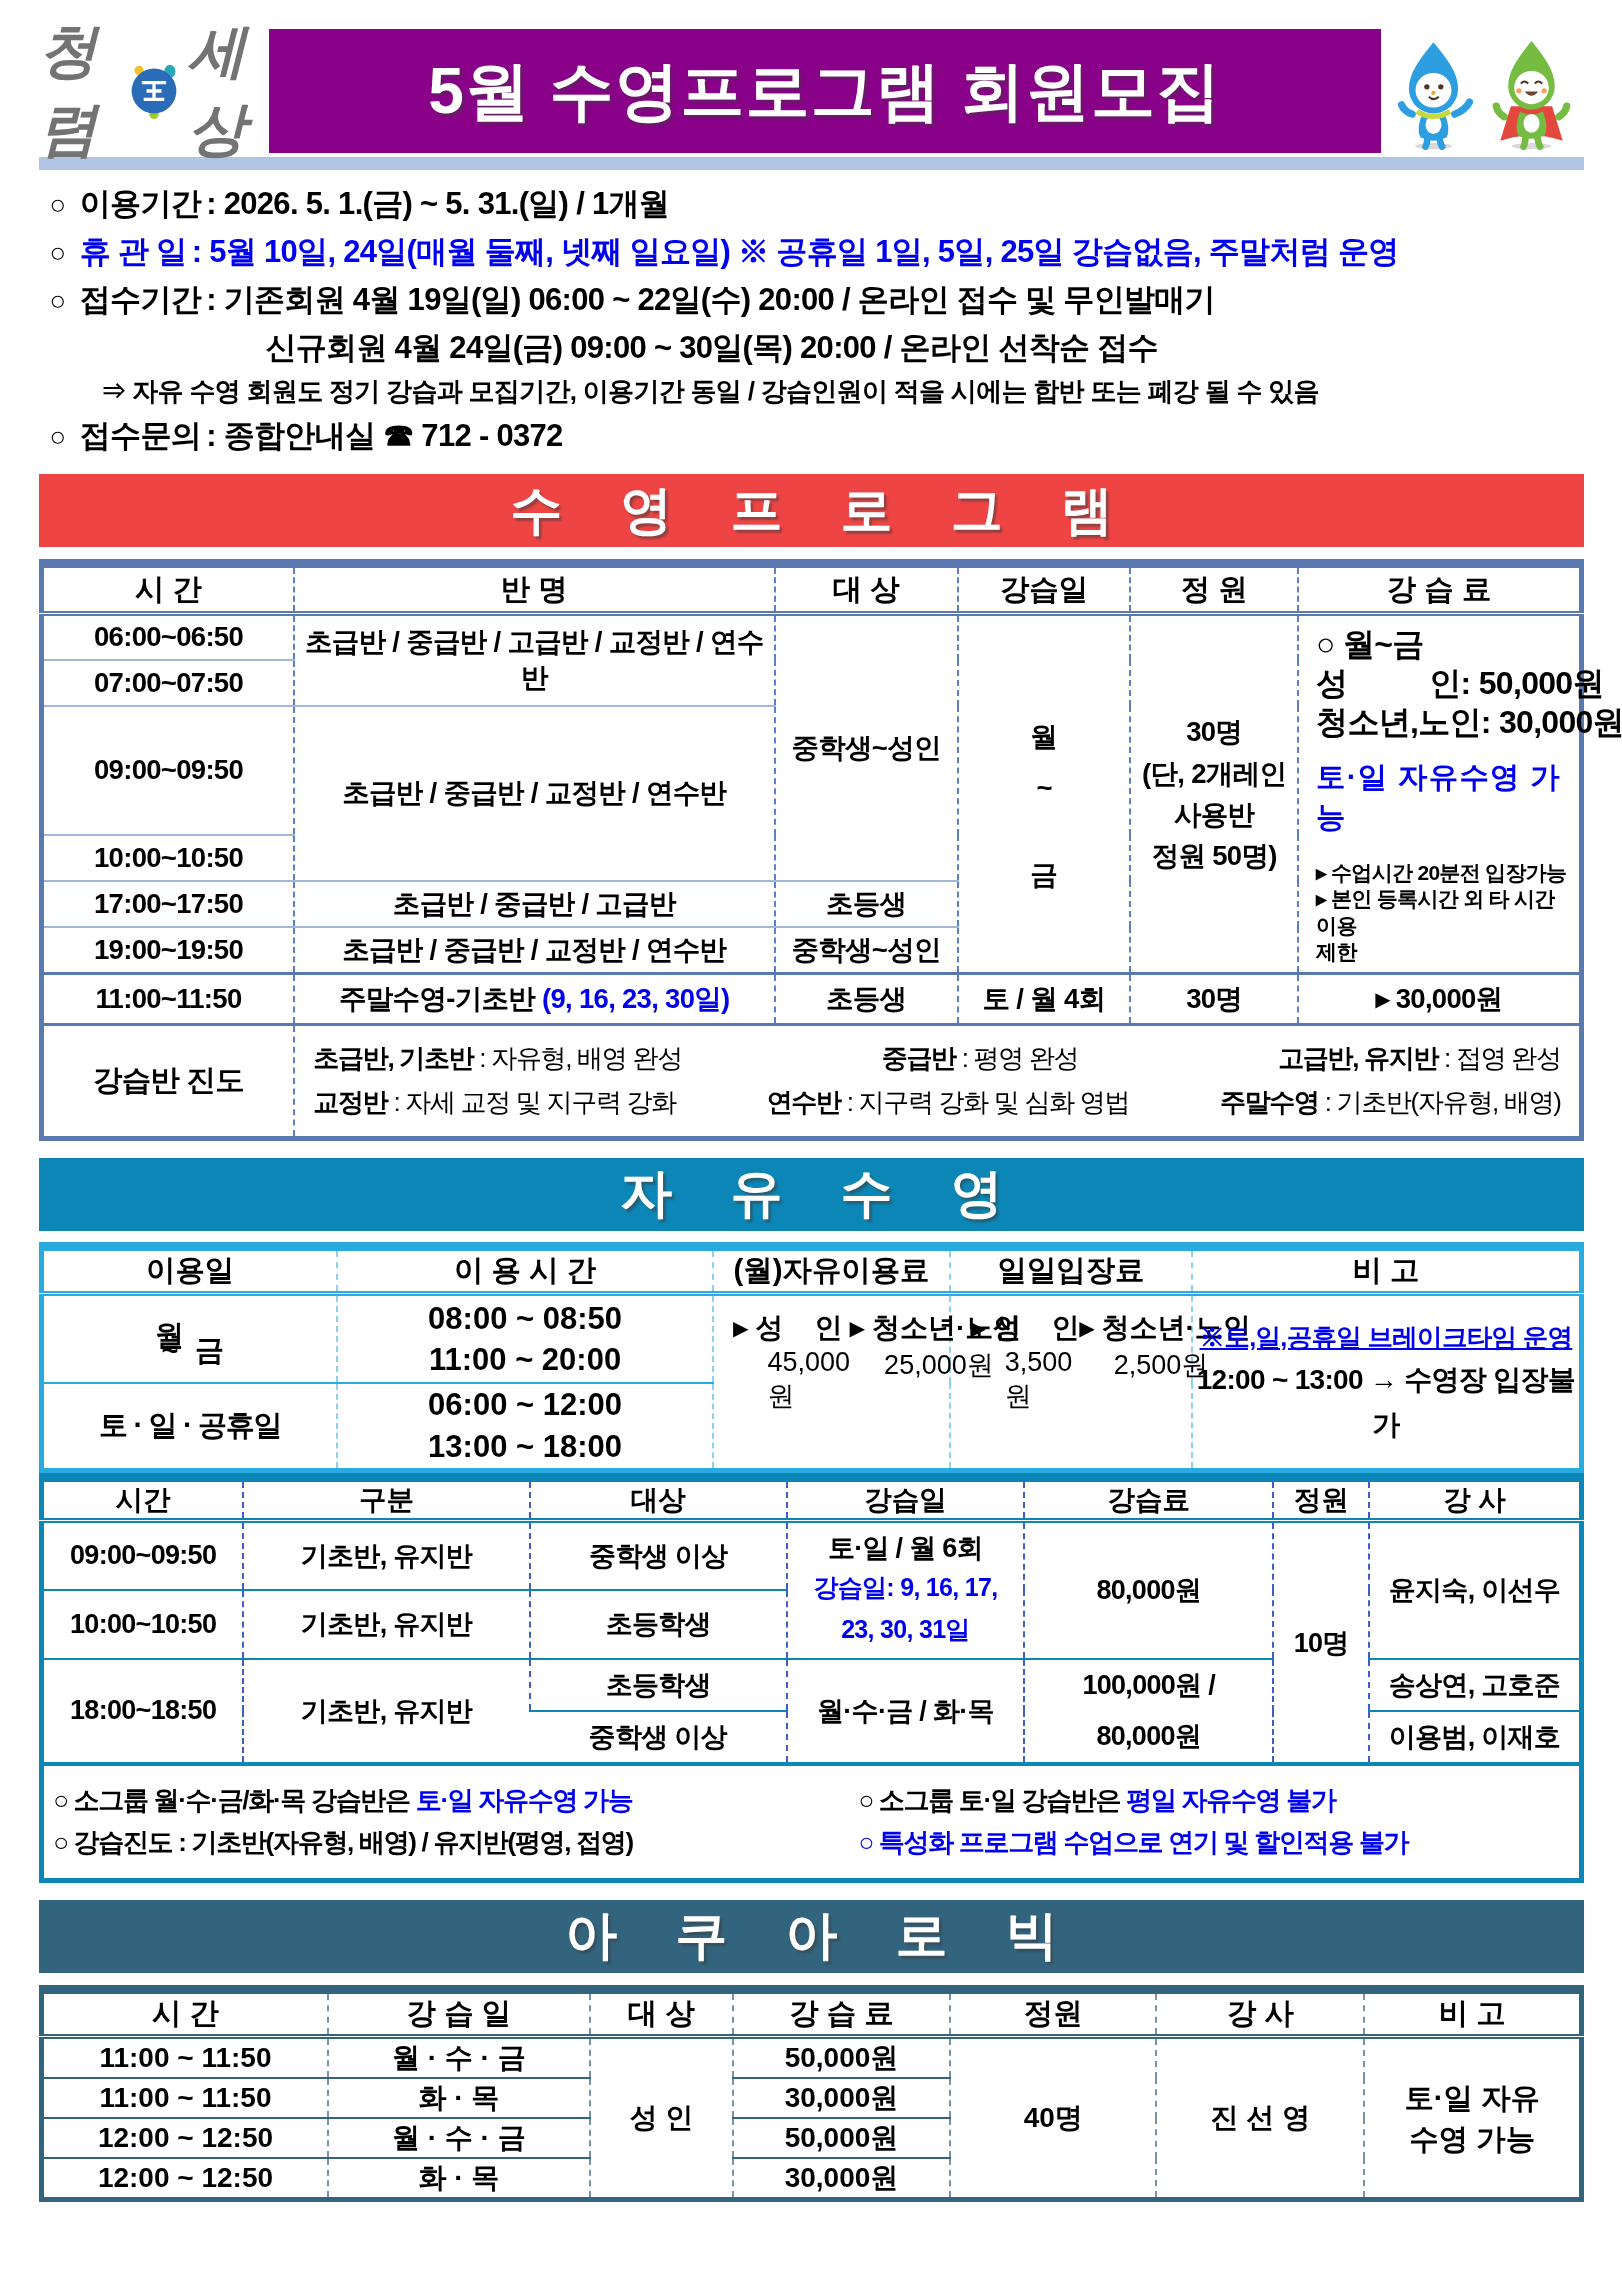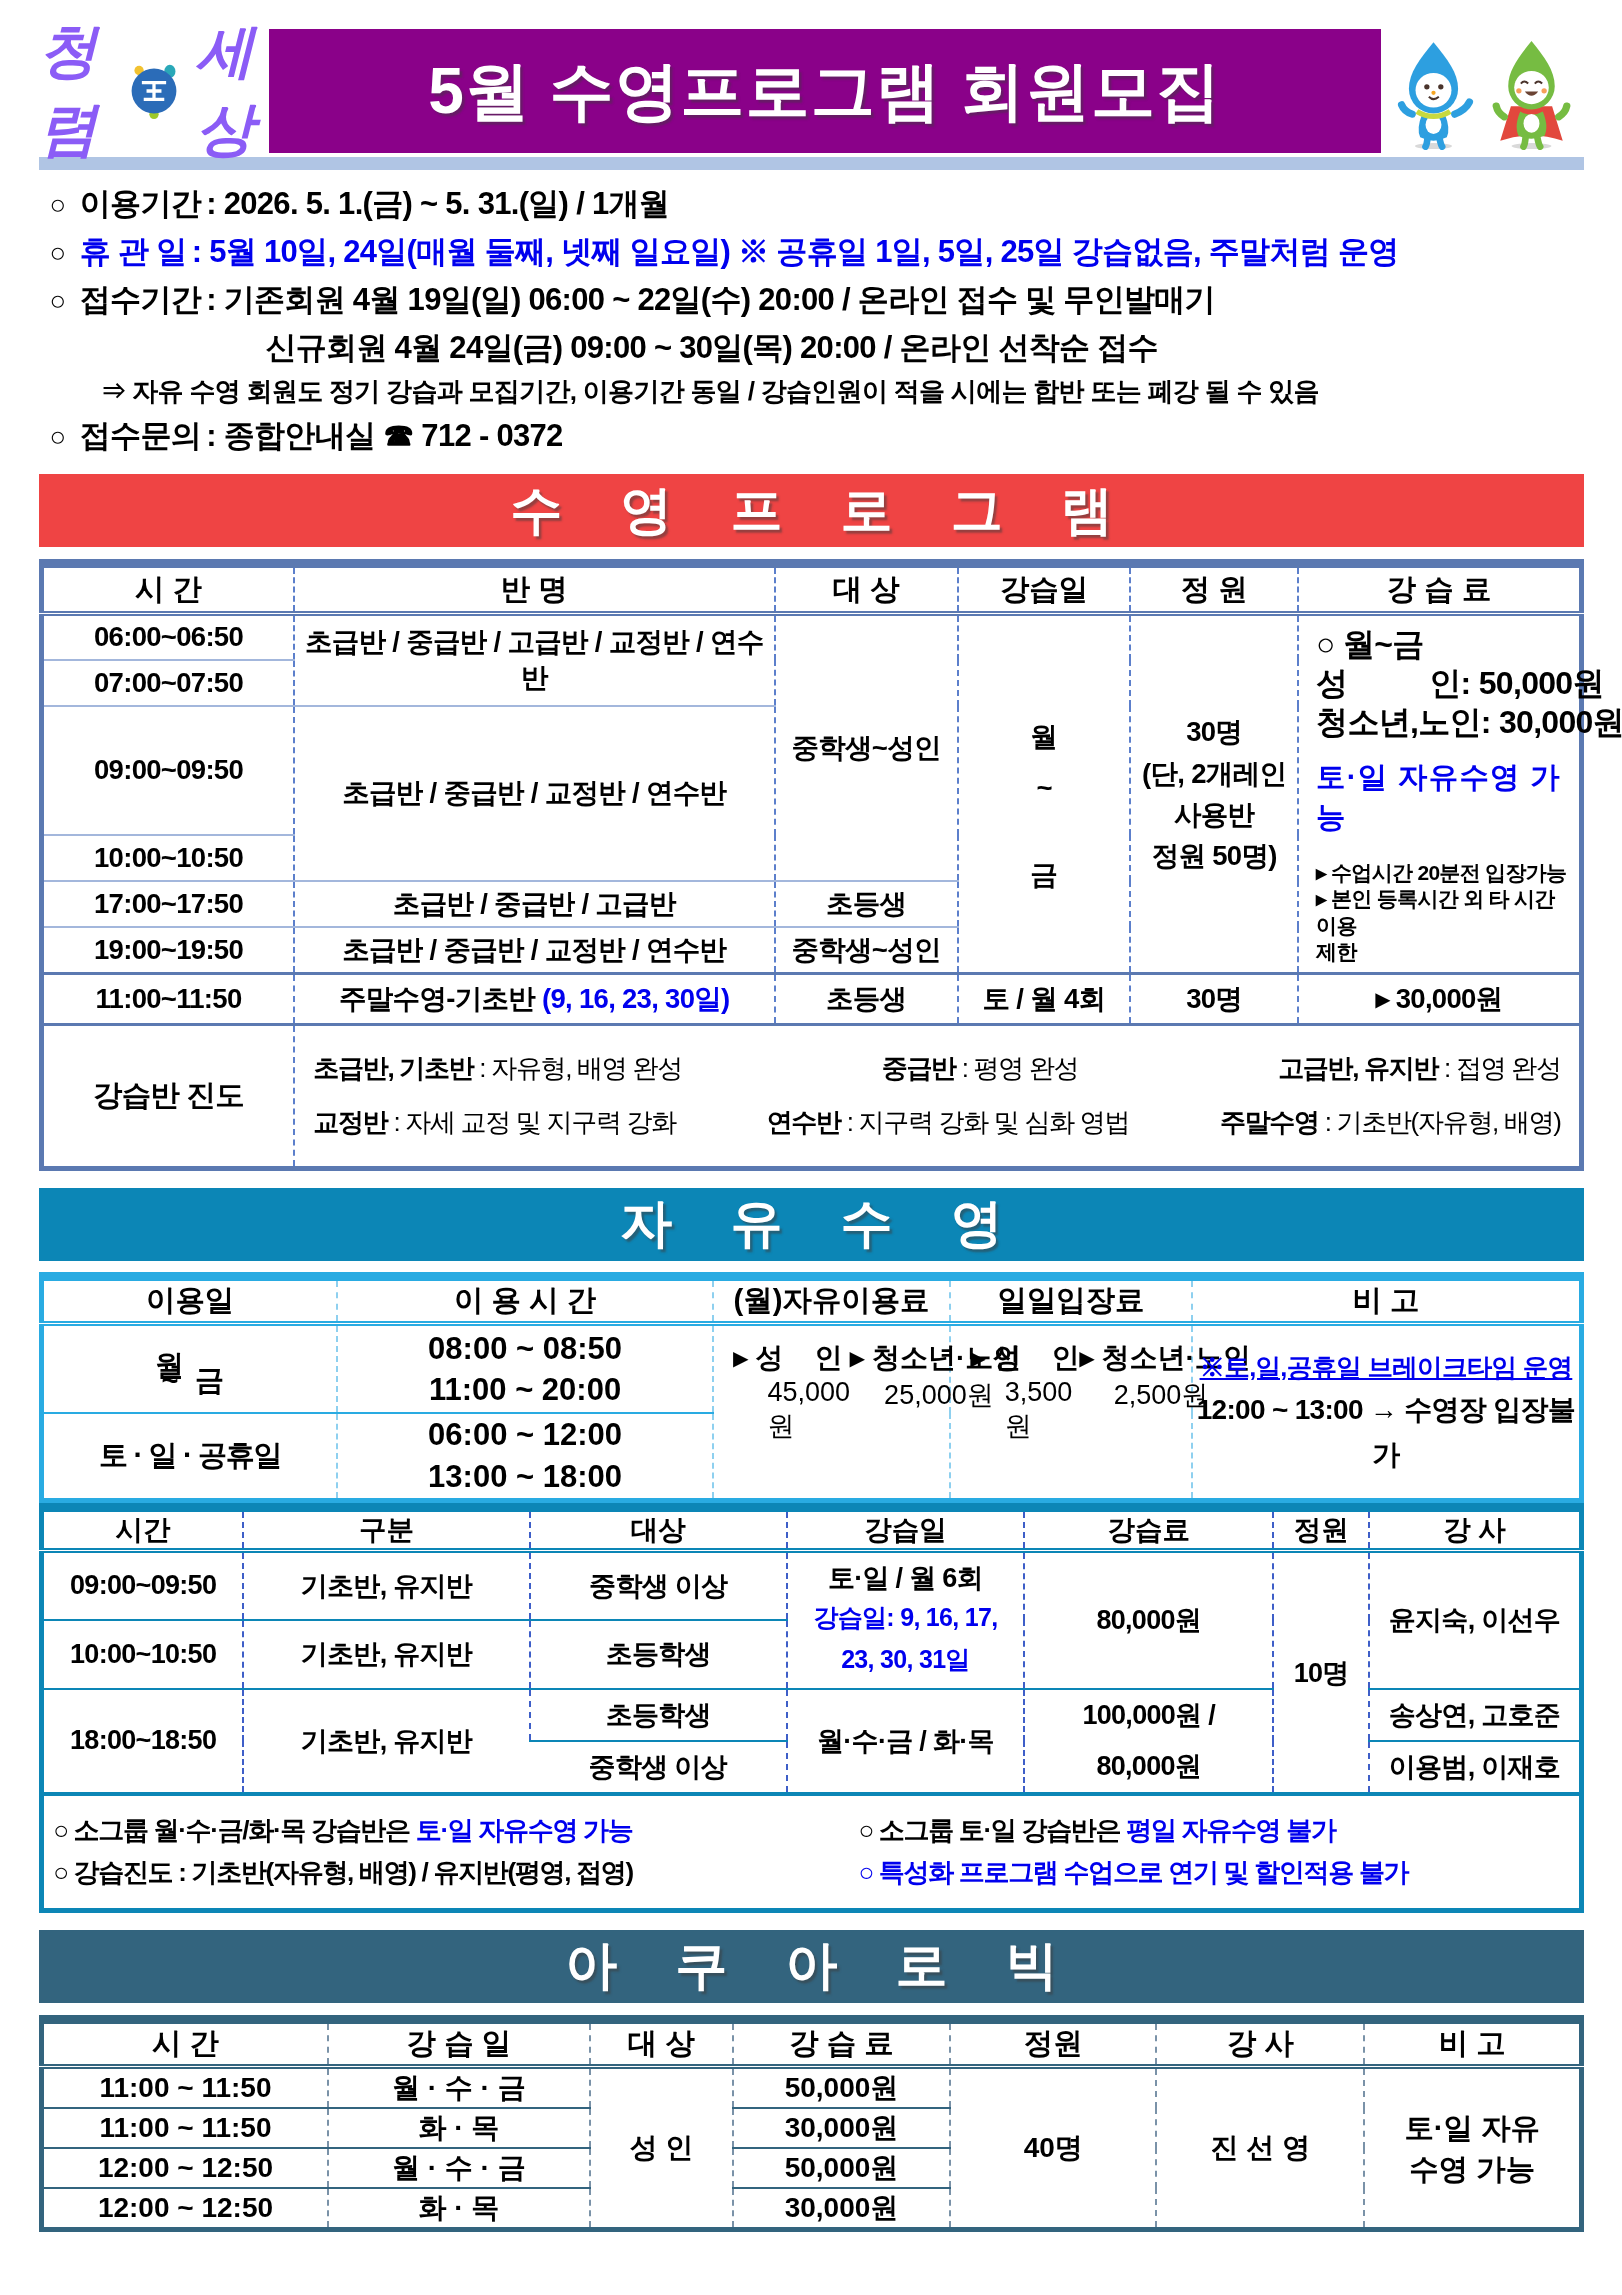--- a/index.html
+++ b/index.html
@@ -7,22 +7,22 @@
   body {
     width:1623px; height:2295px;
     font-family:"Liberation Sans", sans-serif;
     font-weight:bold; color:#000;
     position:relative;
   }
   .page { width:1623px; height:2295px; padding:29px 39px 0 39px; overflow:hidden; }
 
   
   .header { display:flex; align-items:stretch; height:124px; }
-  .logo { width:230px; display:flex; align-items:center; justify-content:center; gap:14px;
-          color:#8b5cf6; font-size:58px; font-weight:bold; font-style:italic;
+  .logo { width:230px; display:flex; align-items:center; justify-content:center; gap:6px;
+          color:#737373; font-size:58px; font-weight:bold; font-style:italic;
           font-family:"Liberation Serif", serif; letter-spacing:-2.6px; }
   .logo svg { width:56px; height:56px; flex:0 0 auto; }
   .title-banner { flex:1; background:#8A0189; color:#fff; display:flex; align-items:center; justify-content:center;
           font-size:64px; letter-spacing:1.3px; text-shadow:2.6px 2.6px 2px rgba(60,60,60,.45); white-space:nowrap; }
   .mascots { width:203px; display:flex; align-items:flex-end; justify-content:center; gap:9.2px; padding-bottom:2.6px; }
   .mascots svg { width:89px; height:113px; }
   .lightbar { height:13px; background:#B0C5E4; margin-top:3.9px; }
 
   
   .info { margin:13px 0 3.9px 10.5px; }
@@ -54,21 +54,21 @@
   .t1 { border:5.2px solid #5B79B1; border-top-width:9.8px; }
   .t1 th { height:50px; border-bottom:5.9px double #5B79B1; border-left:2px dashed #5C7FCB; }
   .t1 td { border-top:2.6px solid #A3B7DC; border-left:2px dashed #5C7FCB; height:46px; letter-spacing:-0.7px; }
   .t1 .fee-cell { text-align:left; padding:9.2px 6.5px 6.5px 17px; }
   .fee-line { font-size:32px; white-space:pre; line-height:1.22; }
   .fee-blue { font-size:29.4px; color:#0000EE; margin:15.7px 0 22px 0; letter-spacing:1.3px; }
   .fee-note { font-size:21px; line-height:1.25; white-space:pre-line; text-align:left; }
   .cap-cell { line-height:1.5; font-size:27.5px; }
   .prog-label { font-size:29.4px; }
   .prog-cell { text-align:left; padding:6.5px 18.3px; }
-  .prog-row { display:flex; justify-content:space-between; margin:19px 0; }
+  .prog-row { display:flex; justify-content:space-between; margin:9px 0; }
   .prog-row .seg b { font-weight:bold; }
   .prog-row .seg span { font-weight:normal; }
   .prog-row .seg { font-size:26px; letter-spacing:-1.3px; white-space:nowrap; }
   .t1 .thick-top { border-top:3.9px solid #5B79B1; }
 
   
   .t2 { border:5.2px solid #29ABE2; border-top-width:9.8px; }
   .t2 th { height:42px; border-bottom:5.9px double #29ABE2; border-left:2px dashed #8ED0EF; }
   .t2 td { border-top:2.6px solid #29ABE2; border-left:2px dashed #8ED0EF; height:81px; }
   .t2 .times { font-size:31px; line-height:1.35; }

